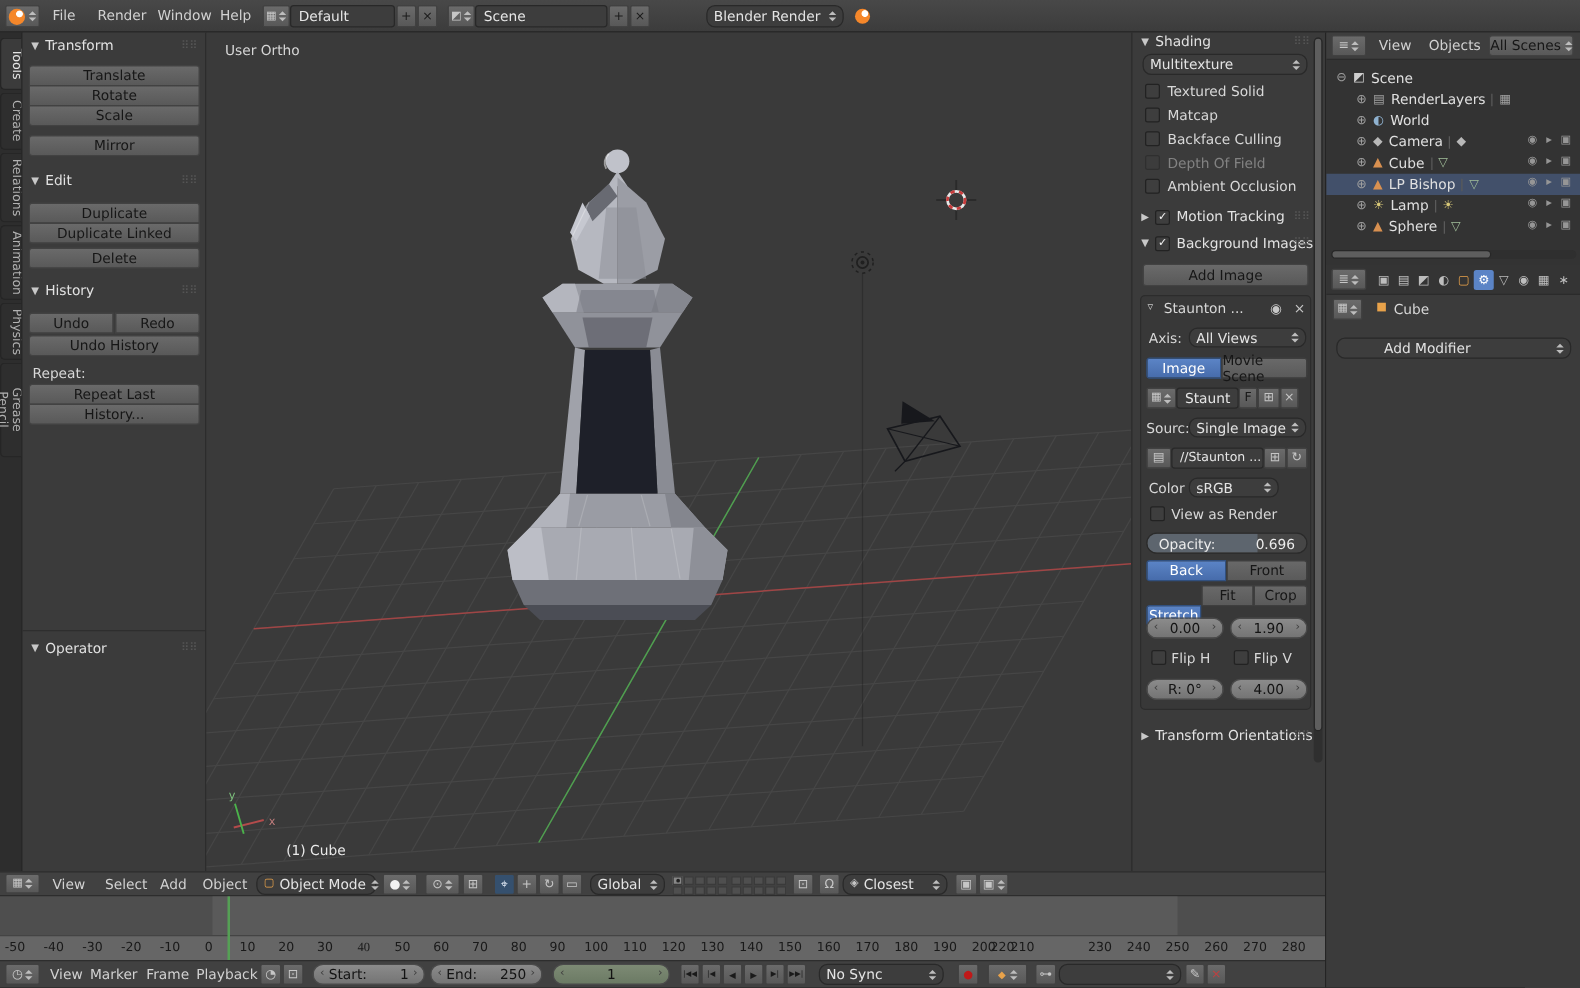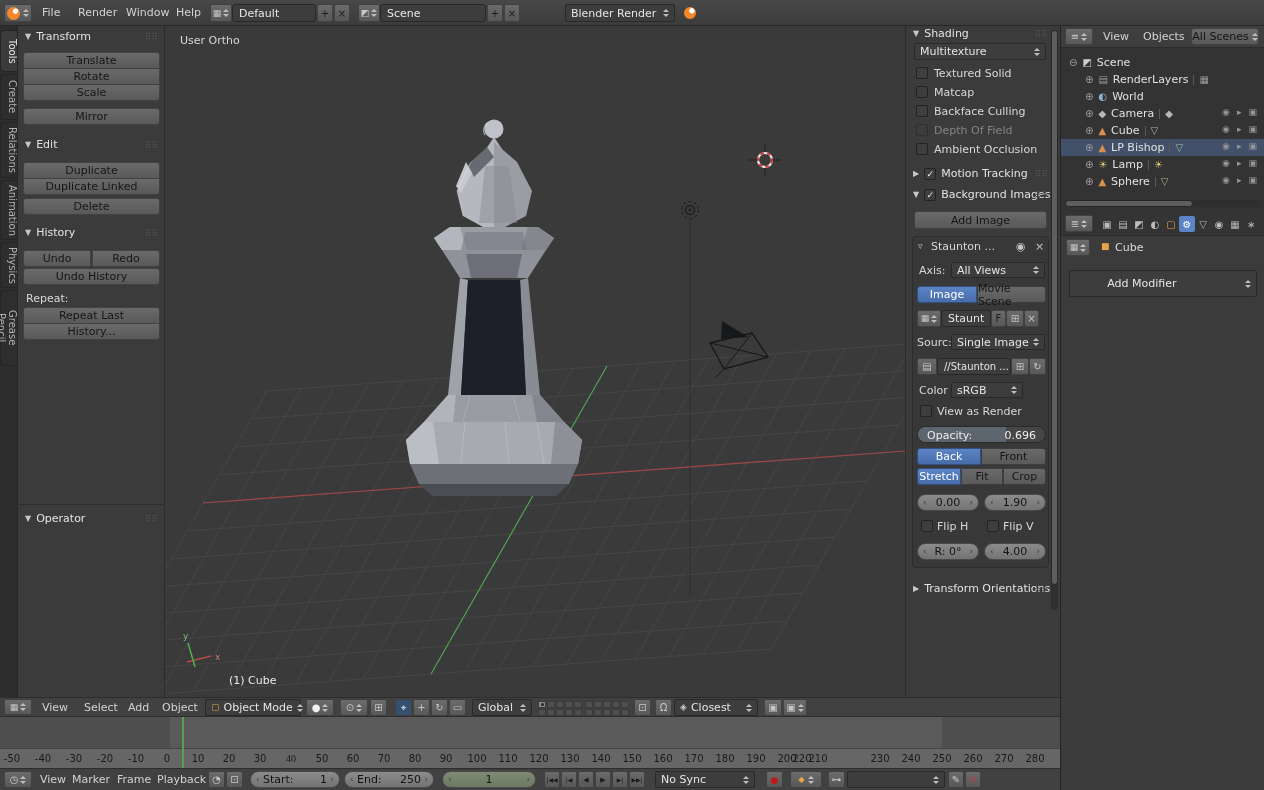--- a/index.html
+++ b/index.html
@@ -3,21 +3,21 @@
 <meta charset="utf-8">
 <style>
 *{margin:0;padding:0;box-sizing:border-box}
 html,body{width:1264px;height:790px;background:#2b2b2b;font-family:"DejaVu Sans","Liberation Sans",sans-serif;font-size:11px;color:#d8d8d8;overflow:hidden}
 body{position:relative}
 .region{position:absolute;overflow:hidden}
 .menu{position:absolute;color:#d2d2d2;white-space:nowrap}
 .btn{position:absolute;background:linear-gradient(#6a6a6a,#595959);border:1px solid #424242;border-radius:3px;color:#161616;display:flex;align-items:center;justify-content:center;height:17px;white-space:nowrap}
 .rt{border-radius:3px 3px 0 0}.rb{border-radius:0 0 3px 3px}.r0{border-radius:0}
 .rl{border-radius:3px 0 0 3px}.rr{border-radius:0 3px 3px 0}
-.dd{position:absolute;background:#3d3d3d;border:1px solid #292929;border-radius:2px;color:#e4e4e4;display:flex;align-items:center;gap:4px;padding:0 5px;height:17px;white-space:nowrap}
+.dd{position:absolute;background:#3d3d3d;border:1px solid #292929;border-radius:7px;color:#e4e4e4;display:flex;align-items:center;gap:4px;padding:0 5px;height:17px;white-space:nowrap}
 .dd .arrs{margin-left:auto}
 .arrs{display:inline-flex;flex-direction:column;gap:2px;align-items:center;flex:0 0 auto}
 .arrs i{display:block;width:0;height:0;border-left:3px solid transparent;border-right:3px solid transparent}
 .arrs .tu{border-bottom:3px solid #bdbdbd}
 .arrs .td{border-top:3px solid #bdbdbd}
 .num{position:absolute;background:linear-gradient(#8b8b8b,#747474);border:1px solid #4a4a4a;border-radius:9px;color:#131313;display:flex;align-items:center;justify-content:center;height:17px}
 .num .lar,.num .rar{position:absolute;top:2px;color:#3f3f3f;font-size:9px}
 .num .lar{left:5px}.num .rar{right:5px}
 .slider{position:absolute;background:#464646;border:1px solid #2a2a2a;border-radius:9px;height:17px;overflow:hidden;color:#ededed}
 .slider .fill{position:absolute;left:0;top:0;bottom:0;background:#5d656e}
@@ -433,21 +433,21 @@
       <span class="val">0.696</span>
     </div>
 
     <div class="tgl on rl" style="left:4px;top:211px;width:64px">
         <span>Back</span>
       </div>
     <div class="tgl rr" style="left:68px;top:211px;width:65px">
         <span>Front</span>
       </div>
 
-    <div class="tgl on rl" style="left:4px;top:231px;width:44px">
+    <div class="tgl on rl" style="left:4px;top:247px;width:44px">
         <span>Stretch</span>
       </div>
     <div class="tgl r0" style="left:48px;top:231px;width:42px">
         <span>Fit</span>
       </div>
     <div class="tgl rr" style="left:90px;top:231px;width:43px">
         <span>Crop</span>
       </div>
 
     <div class="num" style="left:4px;top:257px;width:62px">
@@ -885,21 +885,21 @@
         <span class="ico" style="font-size:9px">▦</span>
         <span class="arrs">
             <i class="tu"></i>
             <i class="td"></i>
           </span>
       </div>
       <span class="ico" style="position:absolute;left:40px;top:6px;color:#e8a24a;font-size:9px">■</span>
       <span class="clabel" style="left:54px;top:5px">Cube</span>
     </div>
 
-    <div class="dd" style="left:8px;top:58px;width:188px;height:27px;justify-content:center">
+    <div class="dd" style="left:8px;top:58px;width:188px;height:17px;justify-content:center">
       <span style="margin:0 auto">Add Modifier</span>
       <span class="arrs">
           <i class="tu"></i>
           <i class="td"></i>
         </span>
     </div>
   </div>
 </div>
 
 </body></html>

